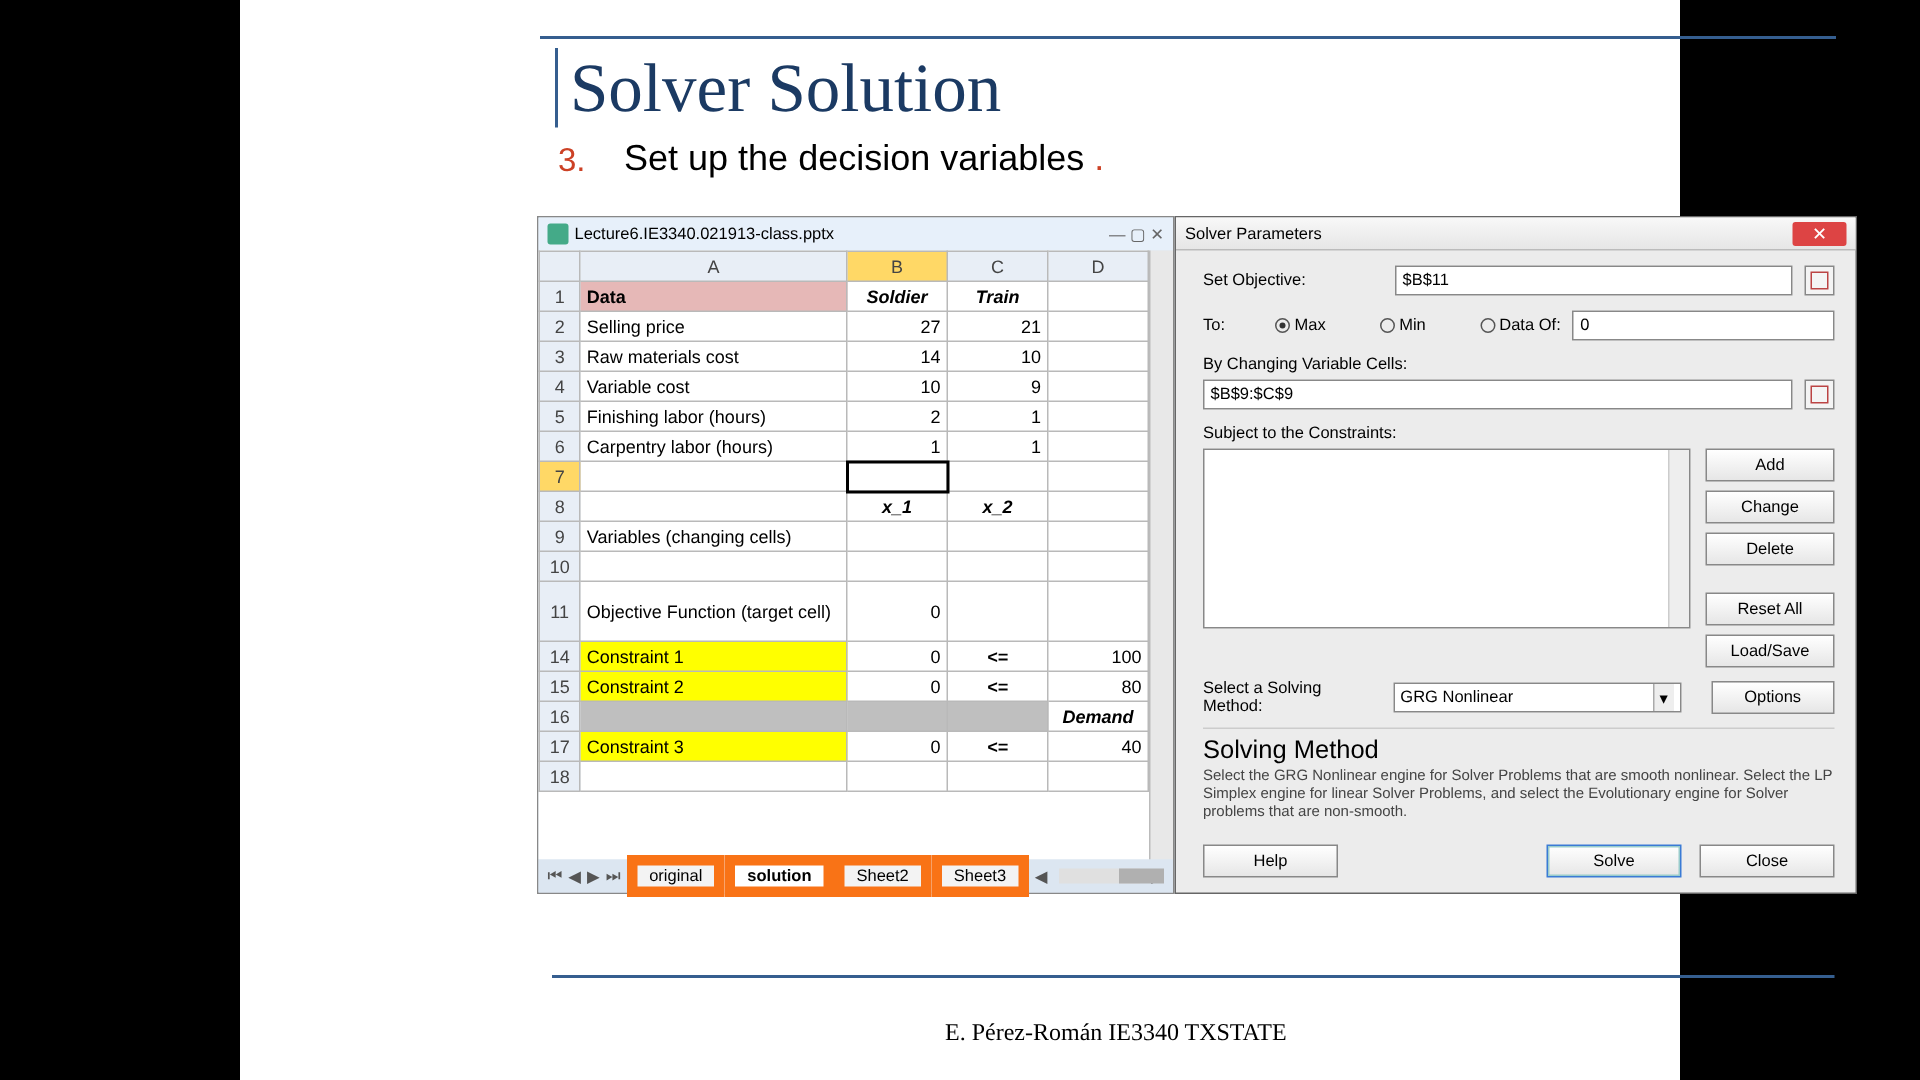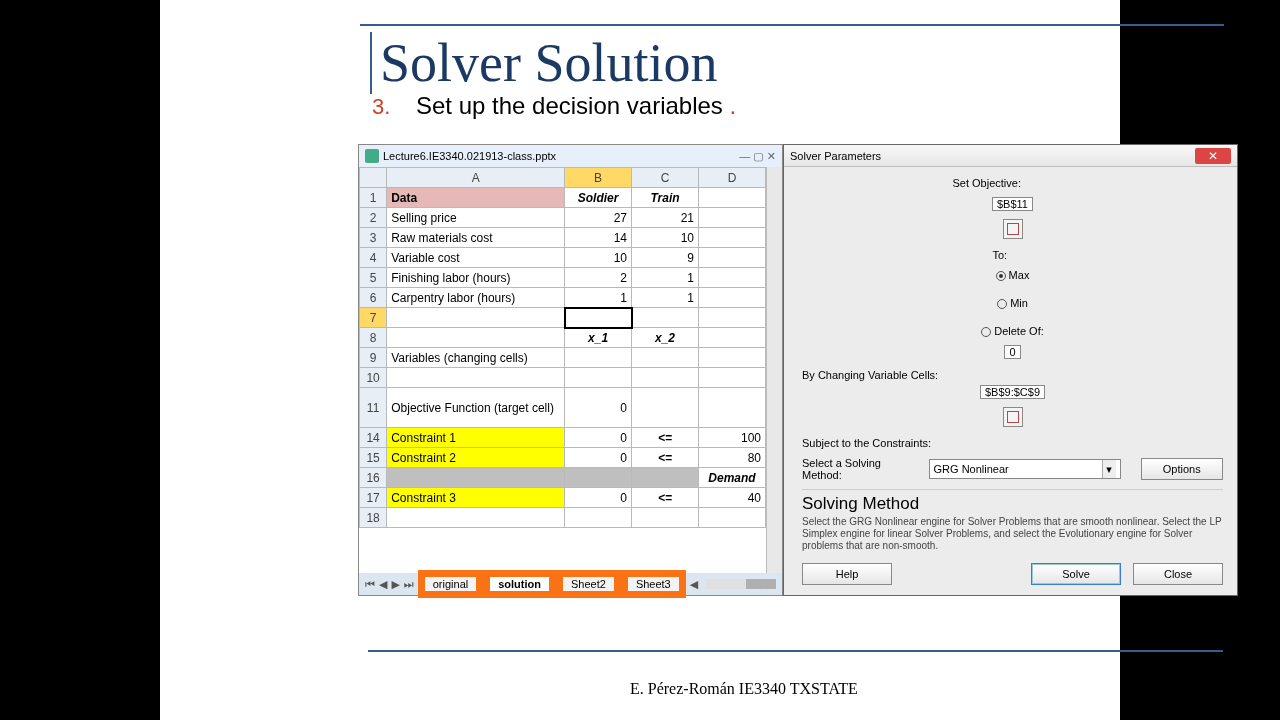--- a/index.html
+++ b/index.html
@@ -1,19 +1,19 @@
 <!DOCTYPE html>
 <html><head>
 <meta charset="utf-8">
 <style>
   * { box-sizing: border-box; margin: 0; padding: 0; }
   body { width: 1280px; height: 720px; background: #000; font-family: "Segoe UI", Tahoma, sans-serif; overflow: hidden; }
   .slide { position: absolute; left: 160px; top: 0; width: 960px; height: 720px; background: #fff; }
   .rule-top { position: absolute; left: 200px; top: 24px; width: 864px; height: 2px; background: #355e8f; }
-  .title { position: absolute; left: 210px; top: 32px; font-family: "Times New Roman", serif; font-size: 54px; color: #1b3a63; border-left: 2px solid #355e8f; padding-left: 8px; }
+  .title { position: absolute; left: 210px; top: 32px; font-family: "Times New Roman", serif; font-size: 46px; color: #1b3a63; border-left: 2px solid #355e8f; padding-left: 8px; }
   .step { position: absolute; left: 212px; top: 94px; font-size: 22px; color: #cc4125; }
   .step-text { position: absolute; left: 256px; top: 92px; font-size: 24px; color: #000; }
   .dot { color:#cc4125; }
   .rule-bot { position: absolute; left: 208px; top: 650px; width: 855px; height: 2px; background: #355e8f; }
   .footer { position: absolute; left: 470px; top: 680px; font-family: "Times New Roman", serif; font-size: 16px; color: #000; }
   .pagenum { position: absolute; left: 1020px; top: 680px; font-family: "Times New Roman", serif; font-size: 16px; }
 
   .work { position: absolute; left: 198px; top: 144px; width: 880px; height: 452px; display: flex; }
 
   
@@ -41,21 +41,21 @@
   .tab.active { background:#fff; font-weight:bold; }
   .vscroll { position:absolute; right:0; top:22px; bottom:22px; width:16px; background:#e8e8e8; border-left:1px solid #bbb; }
   .hscroll-track { flex:1; height:10px; background:#e0e0e0; margin:0 4px; position:relative; }
   .hscroll-thumb { position:absolute; left:40px; width:30px; top:0; bottom:0; background:#b0b0b0; }
 
   
   .solver { flex:1; height:452px; background:#ececec; border:1px solid #666; position:relative; font-size:11px; }
   .solver-tb { height:22px; background: linear-gradient(#f8f8f8,#e6e6e6); display:flex; align-items:center; padding:0 6px; border-bottom:1px solid #bbb; }
   .close-x { margin-left:auto; width:36px; height:16px; background:#d44; color:#fff; display:flex; align-items:center; justify-content:center; border-radius:2px; font-size:12px; }
   .solver-body { padding:10px 14px 10px 18px; }
-  .row { display:flex; align-items:center; margin-bottom:10px; gap:8px;flex-direction:column; }
+  .row { display:flex; align-items:center; margin-bottom:10px; gap:8px; }
   .lbl { width:120px; }
   .txt { border:1px solid #888; background:#fff; height:20px; padding:0 4px; font-size:11px; display:inline-flex; align-items:center; }
   .ref-btn { width:20px; height:20px; border:1px solid #888; background:#f4f4f4; display:inline-block; position:relative; }
   .ref-btn::after{content:"";position:absolute;left:3px;top:3px;width:10px;height:10px;border:1px solid #b44;}
   .radio { width:10px; height:10px; border:1px solid #555; border-radius:50%; display:inline-block; margin-right:3px; vertical-align:middle; }
   .radio.on::after{content:"";display:block;width:4px;height:4px;background:#333;border-radius:50%;margin:2px;}
   .constraints { display:flex; gap:10px; }
   .clist { flex:1; height:120px; background:#fff; border:1px solid #888; position:relative; }
   .clist .vs { position:absolute; right:0; top:0; bottom:0; width:14px; background:#eee; border-left:1px solid #ccc; }
   .btncol { display:flex; flex-direction:column; gap:6px; }
@@ -240,29 +240,42 @@
           <span class="lbl">Set Objective:</span>
           <span class="txt" style="flex:1">$B$11</span>
           <span class="ref-btn"></span>
         </div>
         <div class="row">
           <span class="lbl" style="width:40px">To:</span>
           <span><span class="radio on"></span><span>Max</span></span>
           <span style="width:20px"></span>
           <span><span class="radio"></span><span>Min</span></span>
           <span style="width:20px"></span>
-          <span><span class="radio"></span><span>Delete Of:</span></span>
+          <span><span class="radio"></span><span>Data Of:</span></span>
           <span class="txt" style="flex:1">0</span>
         </div>
         <div style="margin-bottom:4px">By Changing Variable Cells:</div>
         <div class="row">
           <span class="txt" style="flex:1">$B$9:$C$9</span>
           <span class="ref-btn"></span>
         </div>
         <div style="margin-bottom:4px">Subject to the Constraints:</div>
+        <div class="constraints">
+          <div class="clist">
+              <div class="vs"></div>
+            </div>
+          <div class="btncol">
+            <span class="btn">Add</span>
+            <span class="btn">Change</span>
+            <span class="btn">Delete</span>
+            <span style="height:6px"></span>
+            <span class="btn">Reset All</span>
+            <span class="btn">Load/Save</span>
+          </div>
+        </div>
         <div class="method-row">
           <span>Select a Solving Method:</span>
           <span class="sel">
             <span>GRG Nonlinear</span>
             <span class="dd">▾</span>
           </span>
           <span style="flex:1"></span>
           <span class="btn">Options</span>
         </div>
         <div class="help-block">

